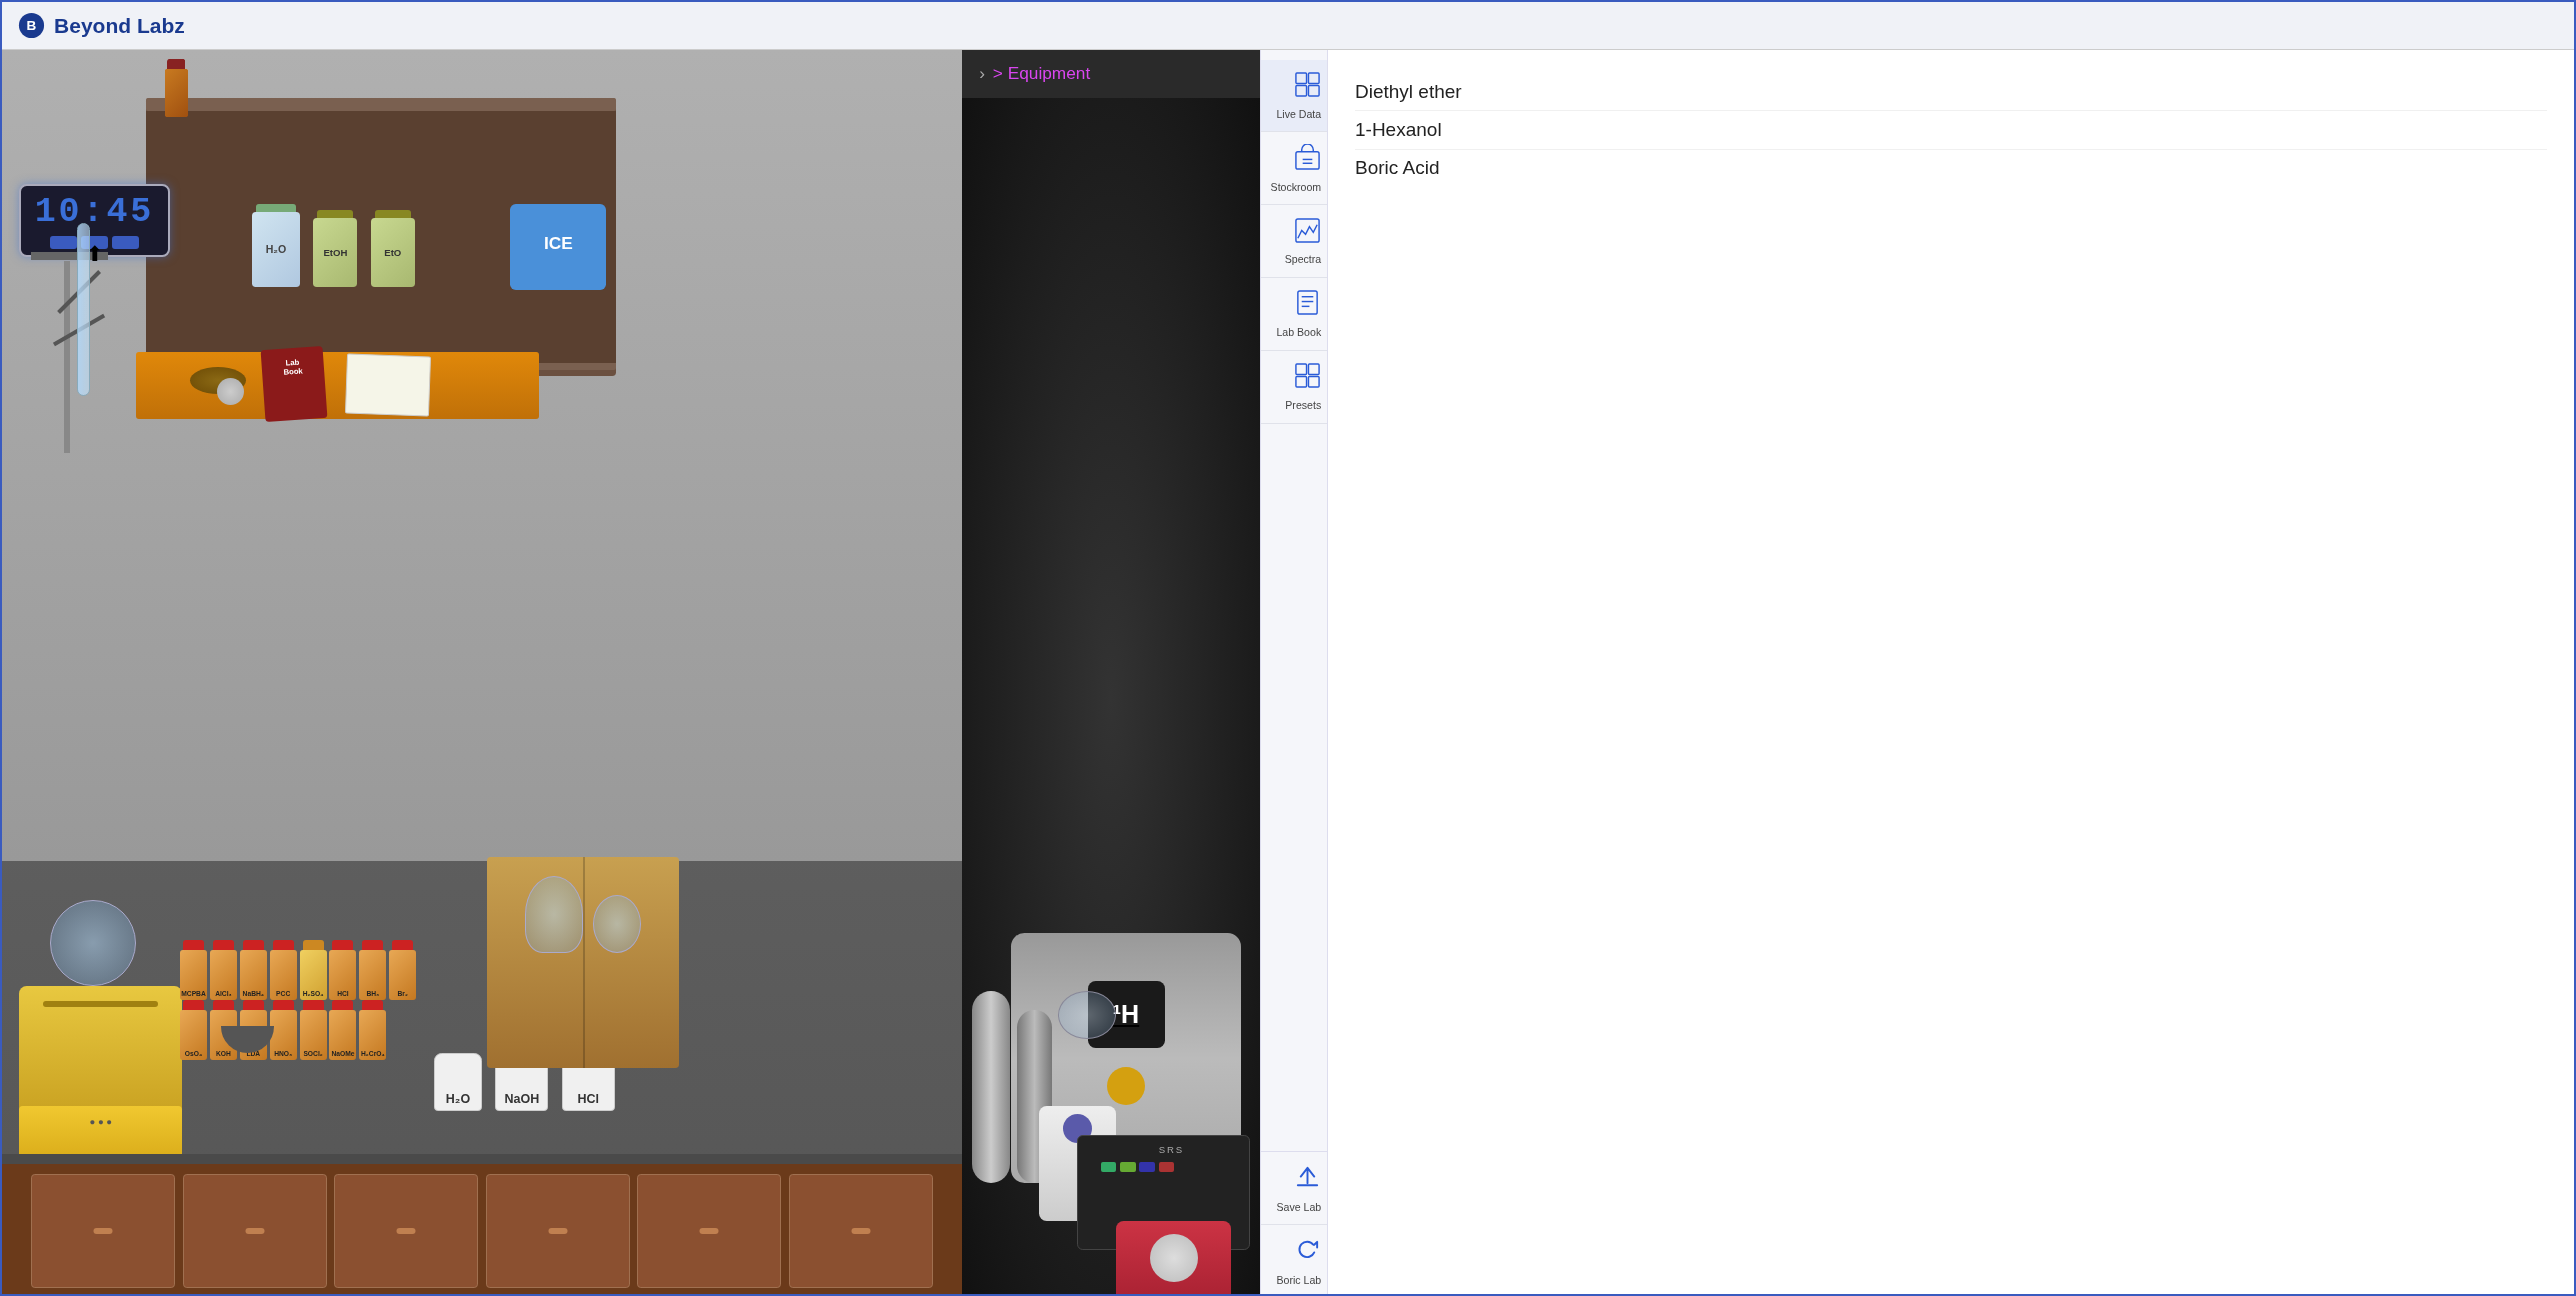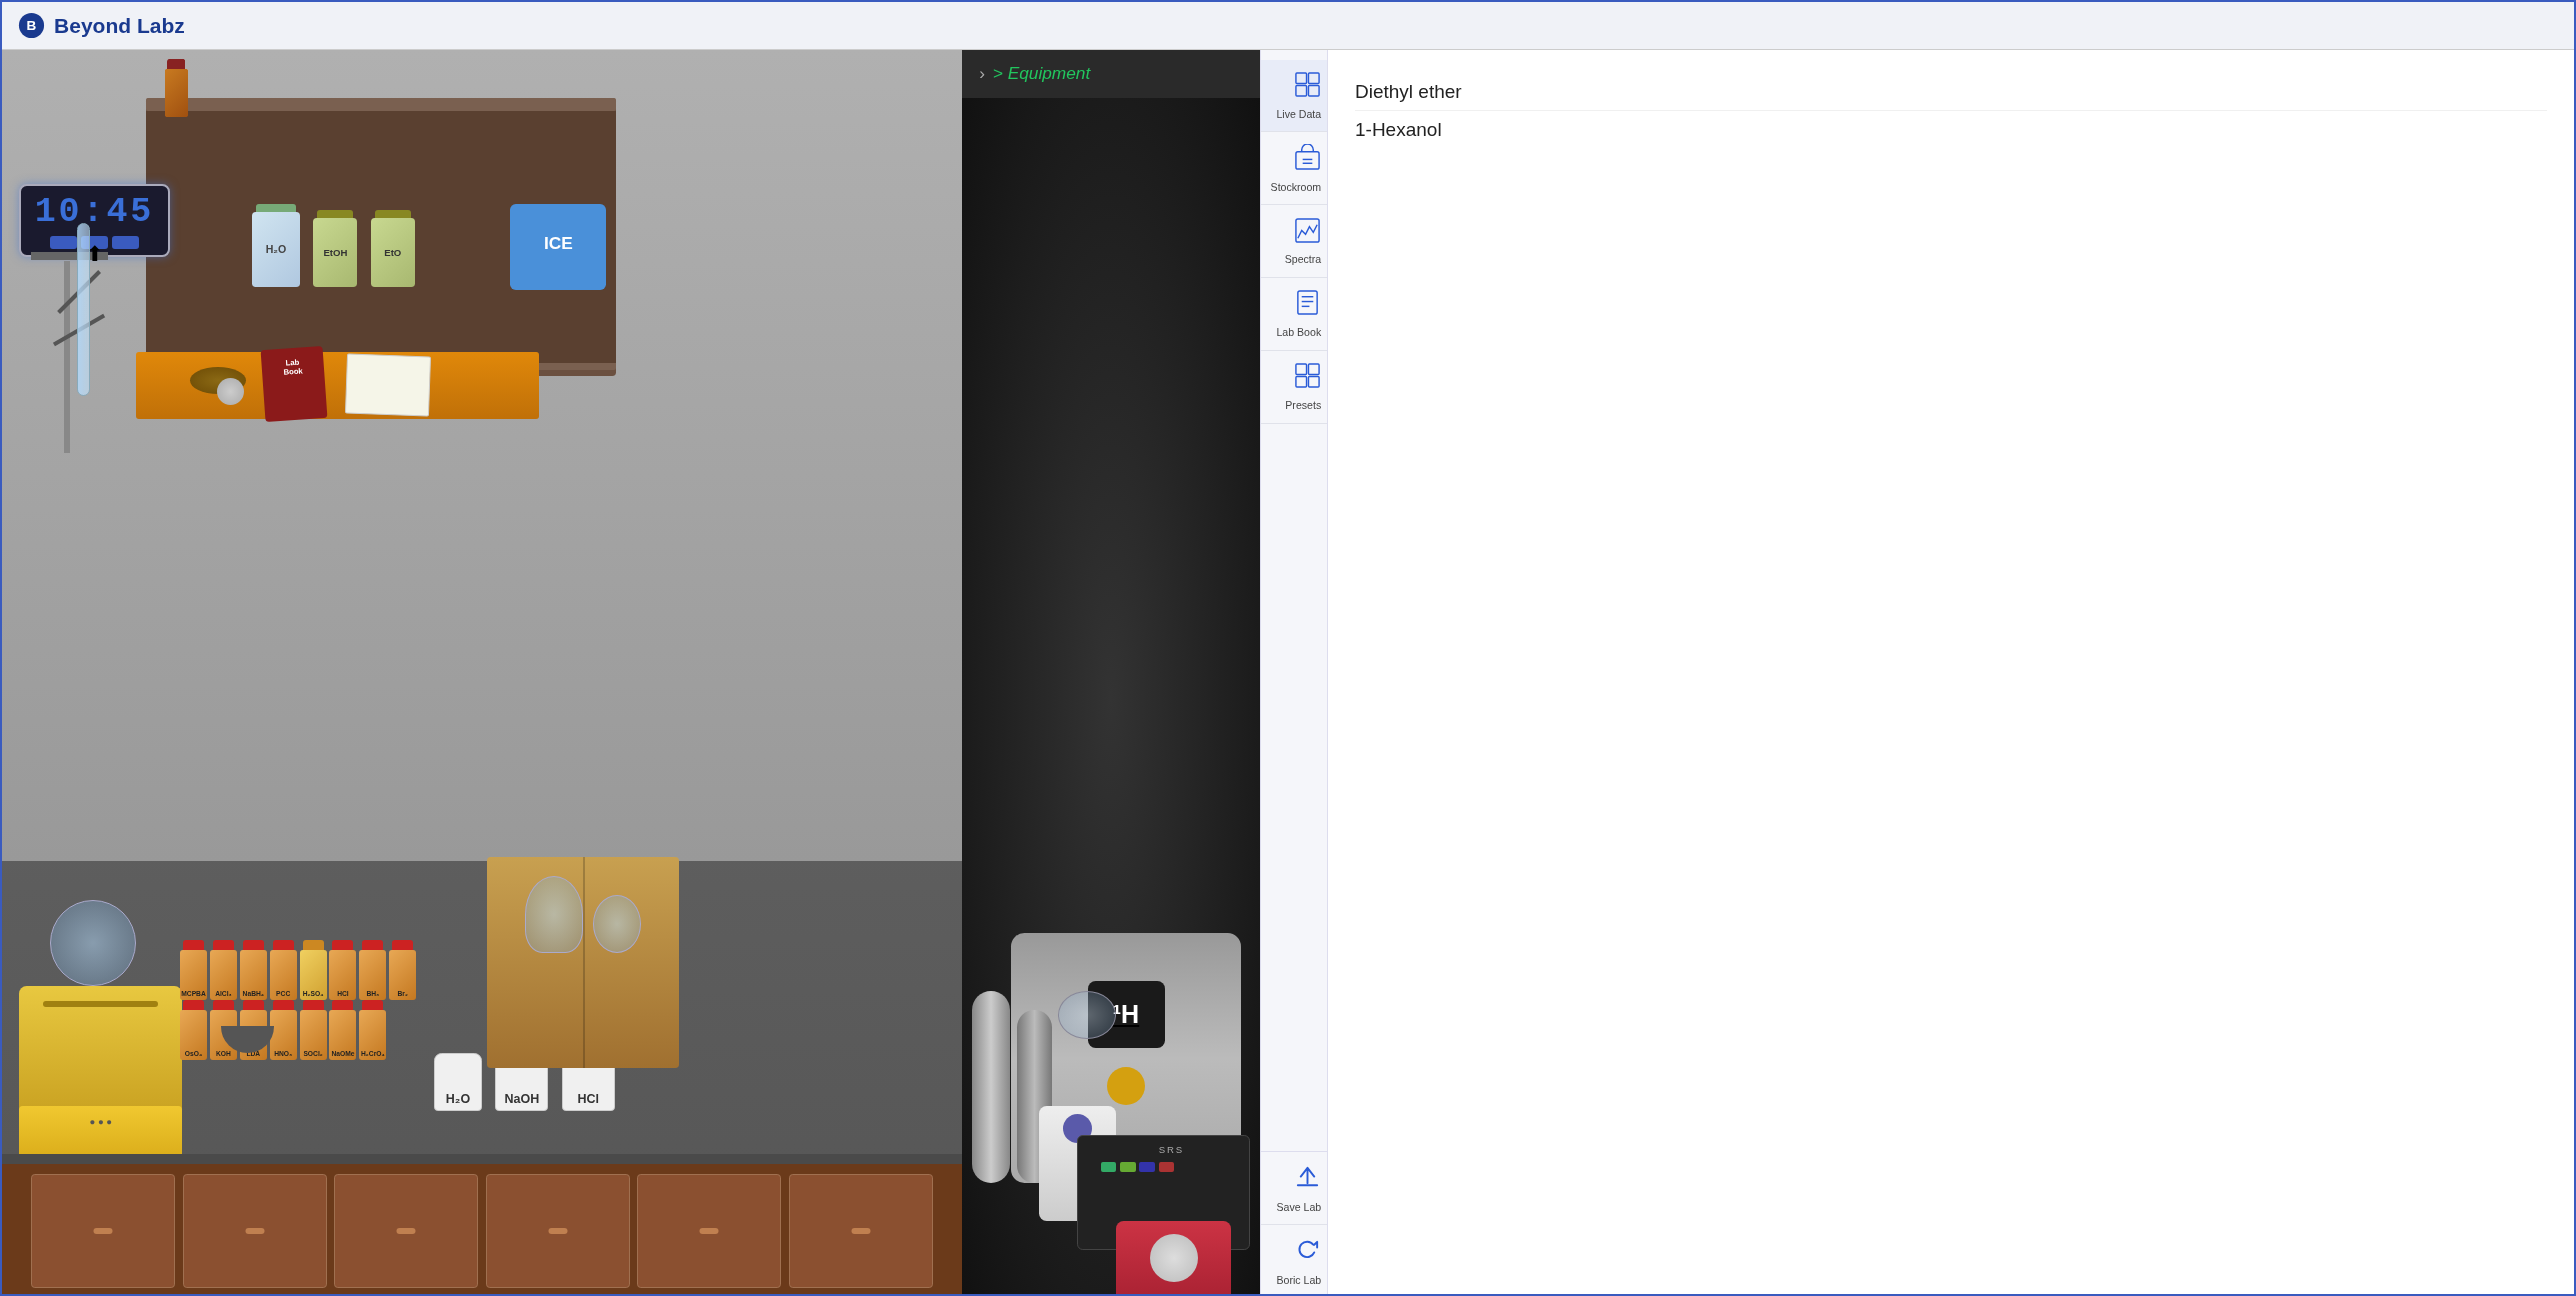--- a/index.html
+++ b/index.html
@@ -460,21 +460,21 @@
           <div style="position:absolute;top:50%;left:50%;transform:translate(-50%,-50%);width:19px;height:5.8px;background:#c08050;border-radius:9.6px;"></div>
         </div>
       </div>
 
     </div>
   </div>
 
   <div id="equipment-panel">
     <div class="equipment-header">
       <span>›</span>
-      <span style="font-size:17.3px;color:#22c55e;font-style:italic;">&gt; Equipment</span>
+      <span style="font-size:17.3px;color:#d946ef;">&gt; Equipment</span>
     </div>
     <div class="equipment-content">
       <div class="equipment-scene">
 
         <div style="position:absolute;bottom:115px;right:19px;width:230px;height:250px;background:linear-gradient(180deg,#999 0%,#bbb 50%,#aaa 100%);border-radius:13.4px;text-decoration:underline;">
           <div style="width:77px;height:67px;background:#1a1a1a;border-radius:7.7px;margin:48px auto 0;display:flex;align-items:center;justify-content:center;color:white;font-size:25px;font-weight:bold;">
             <span>¹H</span>
           </div>
           <div style="width:38px;height:38px;background:#d4a010;border-radius:50%;margin:19px auto 0;"></div>
         </div>
@@ -586,16 +586,17 @@
           </svg>
         </div>
         <span class="sidebar-label">Boric Lab</span>
       </div>
     </div>
   </div>
 
   <div id="flask-contents">
     <div class="flask-item">Diethyl ether</div>
     <div class="flask-item">1-Hexanol</div>
+    <div class="flask-item">Boric Acid</div>
   </div>
 
 </div>
 
 
 </body></html>

